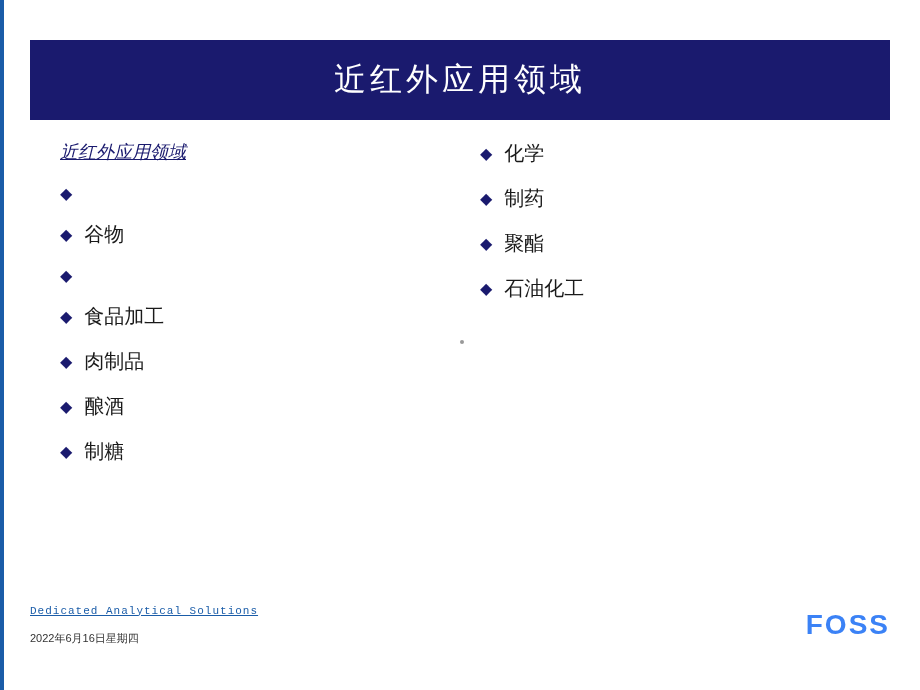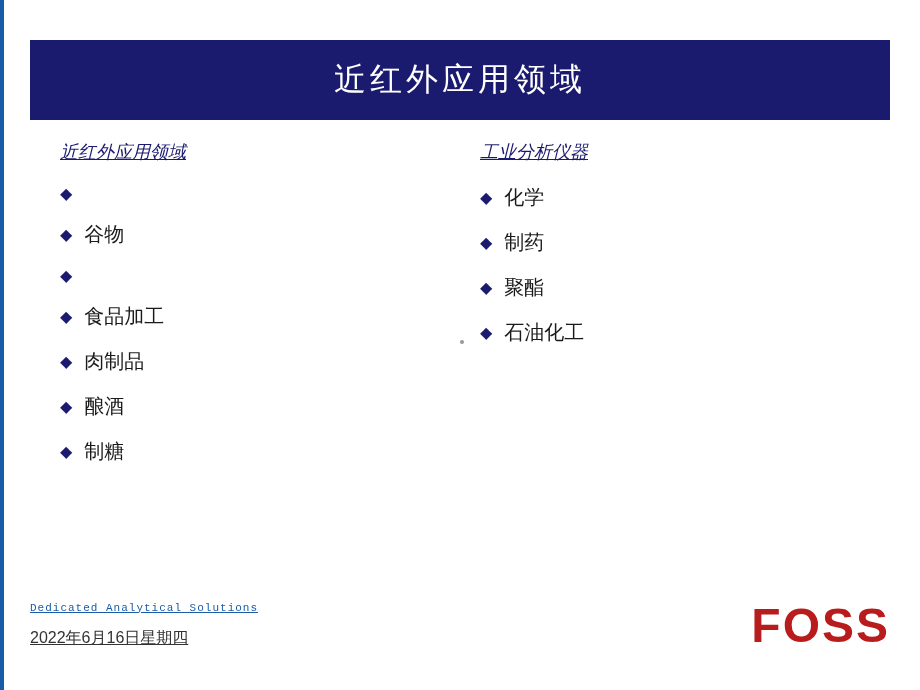--- a/index.html
+++ b/index.html
@@ -107,31 +107,30 @@
     .dedicated-text {
       font-family: 'Courier New', monospace;
       font-size: 11px;
       color: #1a5ca8;
       text-decoration: underline;
       letter-spacing: 1px;
       margin-bottom: 14px;
     }
 
     .date-text {
-      font-size: 16px;
+      font-size: 11px;
       color: #333333;
-      text-decoration: underline;
     }
 
     
     .foss-logo {
       font-family: Arial, sans-serif;
-      font-size: 48px;
+      font-size: 28px;
       font-weight: bold;
-      color: #b91c1c;
+      color: #3b82f6;
       letter-spacing: 2px;
     }
 
     
     .center-dot {
       position: absolute;
       top: 340px;
       left: 460px;
       width: 4px;
       height: 4px;
@@ -176,21 +175,20 @@
         <span>酿酒</span>
       </li>
       <li>
         <span class="bullet-diamond">◆</span>
         <span>制糖</span>
       </li>
     </ul>
   </div>
 
   <div class="column">
-    <div class="column-title">工业分析仪器</div>
     <ul class="bullet-list">
       <li>
         <span class="bullet-diamond">◆</span>
         <span>化学</span>
       </li>
       <li>
         <span class="bullet-diamond">◆</span>
         <span>制药</span>
       </li>
       <li>

